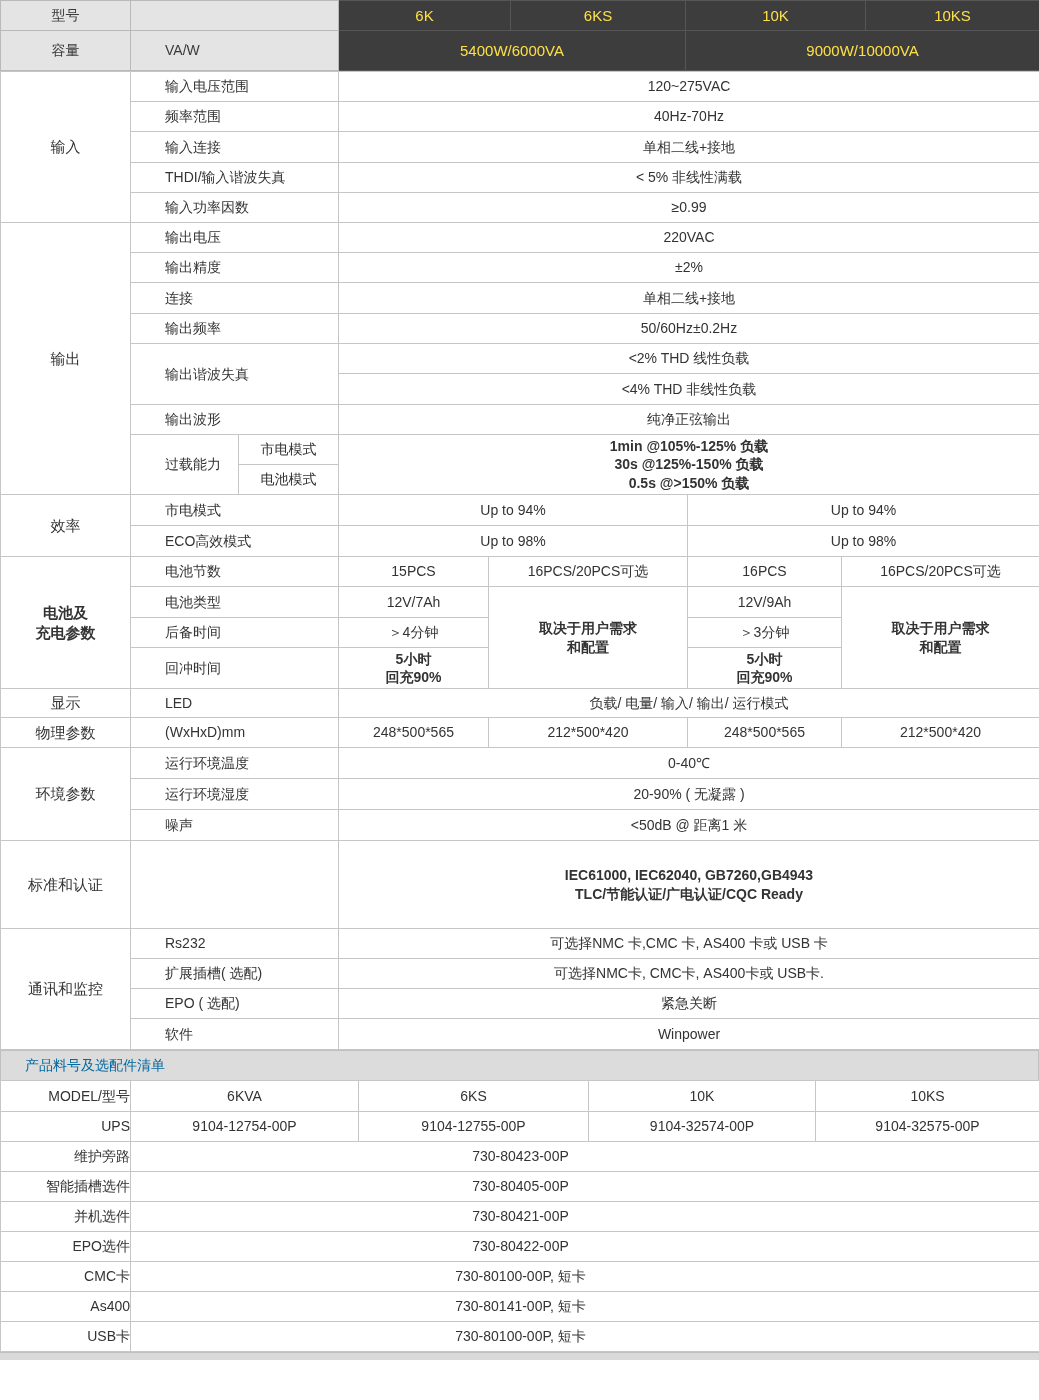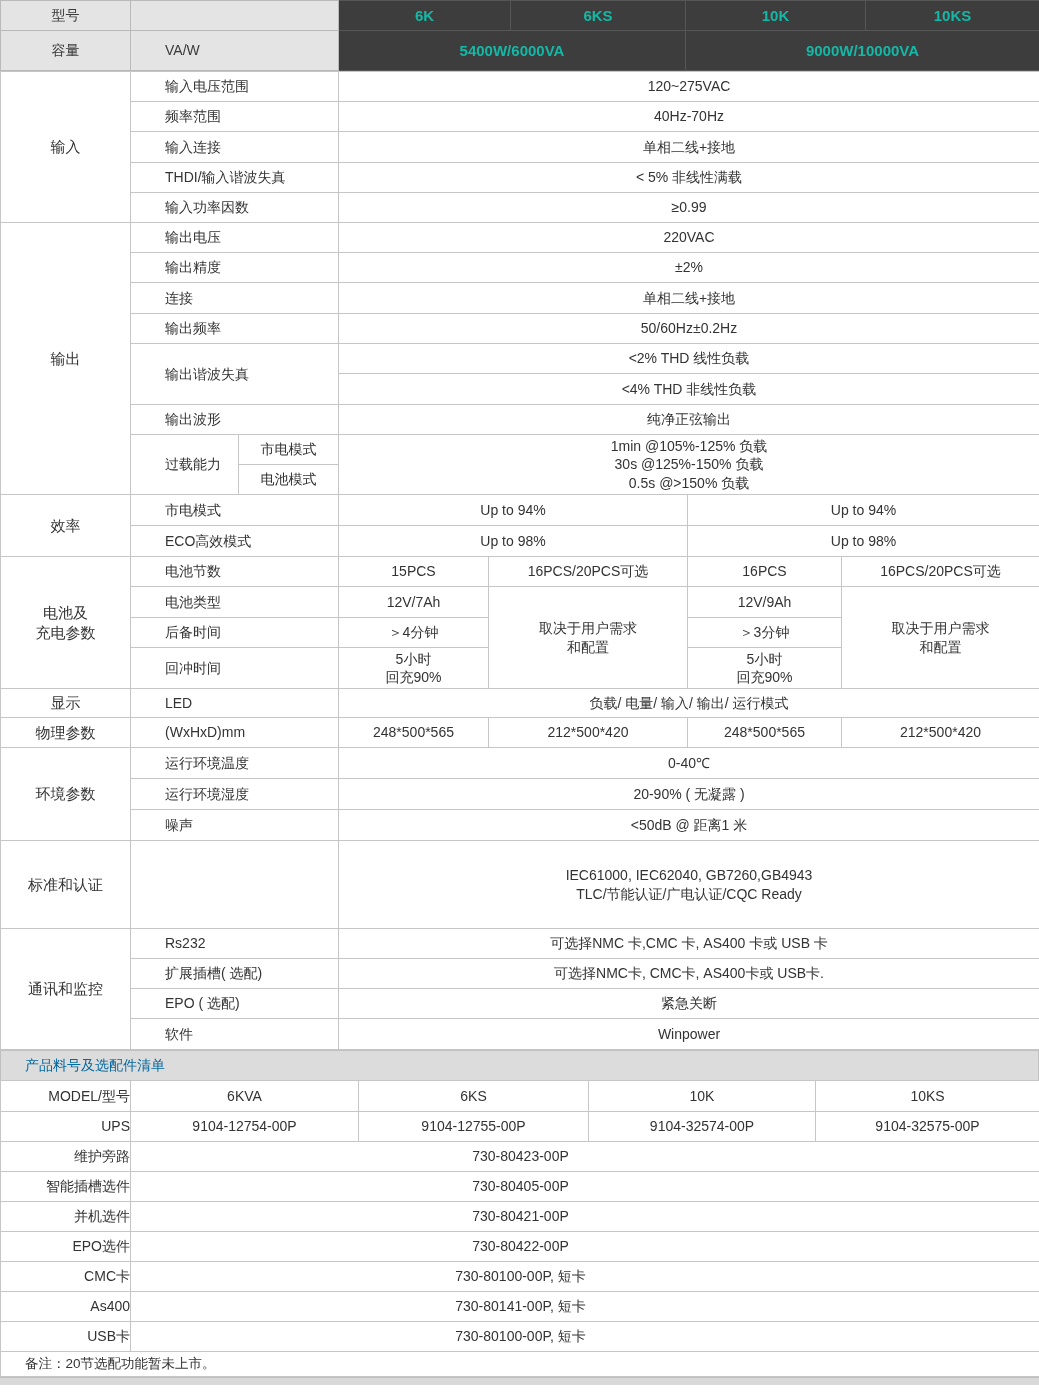--- a/index.html
+++ b/index.html
@@ -26,33 +26,33 @@
   }
   
   td.gray {
     background:#e4e4e4;
     border-color:#b9b9b9;
     color:#3a3a3a;
   }
   
   td.dark {
     background:#3d3d3d;
-    color:#14b8a6;
+    color:#fde047;
     border-color:#565656;
     font-size:15px;
-    font-weight:700;
+    font-weight:400;
   }
   
   td.sec { font-size:15px; background:#fff;margin-left:20px; }
   
   td.param {
     text-align:left;
     padding-left:34px;
   }
-  td.pre { white-space:pre-line; }
+  td.pre { white-space:pre-line;font-weight:bold; }
   
   .parts-bar {
     box-sizing:border-box;
     height:30px;
     background:#dcdcdc;
     border:1px solid #c0c0c0;
     border-bottom:none;
     font-size:14px;
     color:#0369a1;
     display:flex;
@@ -325,20 +325,17 @@
       <td class="pval-offset" colspan="4">730-80100-00P, 短卡</td>
     </tr>
     <tr style="height:30px">
       <td class="plabel">As400</td>
       <td class="pval-offset" colspan="4">730-80141-00P, 短卡</td>
     </tr>
     <tr style="height:30px">
       <td class="plabel">USB卡</td>
       <td class="pval-offset" colspan="4">730-80100-00P, 短卡</td>
     </tr>
-    <tr style="height:25px">
-      <td class="note-cell" colspan="5">备注：20节选配功能暂未上市。</td>
-    </tr>
   </tbody>
     </table>
 
   <div class="bottom-strip"></div>
 </div>
 
 </body></html>

